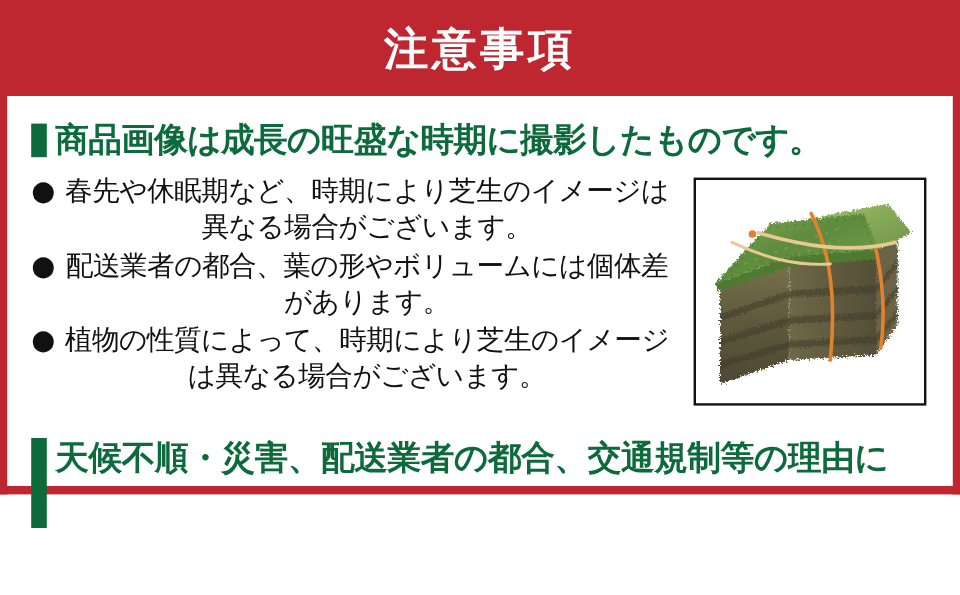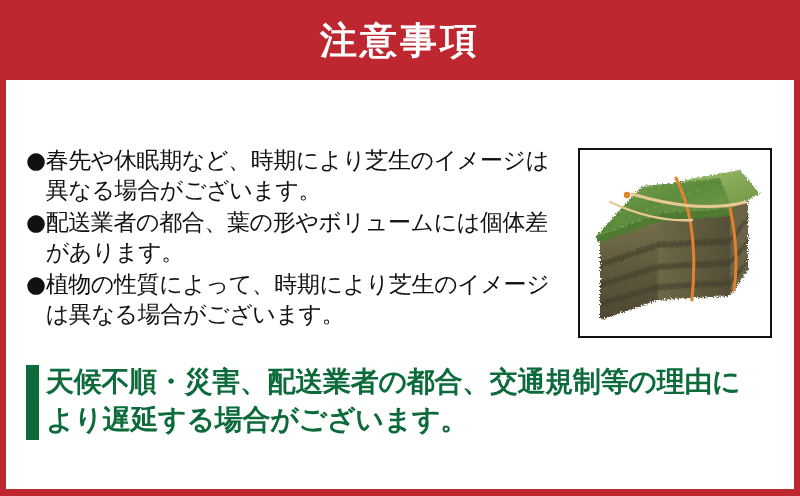--- a/index.html
+++ b/index.html
@@ -12,21 +12,21 @@
     height: 496px;
     overflow: hidden;
     font-family: "DejaVu Sans", "Liberation Sans", sans-serif;
   }
 
   
   .card {
     position: relative;
     box-sizing: border-box;
     width: 800px;
-    height: 496px;
+    height: 412px;
     background: #ffffff;
     border: 6px solid #BE2630;
     border-top: 0;
     border-bottom-width: 7px;
   }
 
   
   .banner {
     position: absolute;
     left: -6px;
@@ -124,20 +124,21 @@
     margin-bottom: 2px;
   }
   .note-marker {
     flex: 0 0 auto;
     font-size: 23px;
     line-height: 30px;
   }
   .note-text {
     flex: 1 1 auto;
     text-indent: 0;
+    text-align: center;
   }
 
   
   .photo-frame {
     position: absolute;
     left: 572px;
     top: 68px;
     width: 194px;
     height: 190px;
     box-sizing: border-box;
@@ -165,20 +166,24 @@
 <body>
 
 <div class="card">
 
   <div class="banner">
     <div class="banner-title">注意事項</div>
   </div>
 
   <div class="body">
 
+    <div class="green-heading heading-1">
+      <span class="green-bar"></span>
+      <span class="heading-text">商品画像は成長の旺盛な時期に撮影したものです。</span>
+    </div>
 
     <ul class="notes-list">
       <li class="note-item">
         <span class="note-marker">●</span>
         <span class="note-text">春先や休眠期など、時期により芝生のイメージは異なる場合がございます。</span>
       </li>
       <li class="note-item">
         <span class="note-marker">●</span>
         <span class="note-text">配送業者の都合、葉の形やボリュームには個体差があります。</span>
       </li>
@@ -254,18 +259,17 @@
           <path d="M30 52 C56 64, 82 72, 112 70" stroke="#E8C893" stroke-width="2.4" fill="none" stroke-linecap="round"></path>
           <circle cx="47" cy="45" r="3.2" fill="#E2822F"></circle>
         </svg>
       </div>
     </div>
 
     <div class="green-heading heading-2">
       <span class="green-bar"></span>
       <span class="heading-text">
         <span class="hl">天候不順・災害、配送業者の都合、交通規制等の理由に</span>
-        <span class="hl">より遅延する場合がございます。</span>
       </span>
     </div>
 
   </div>
 </div>
 
 </body></html>

